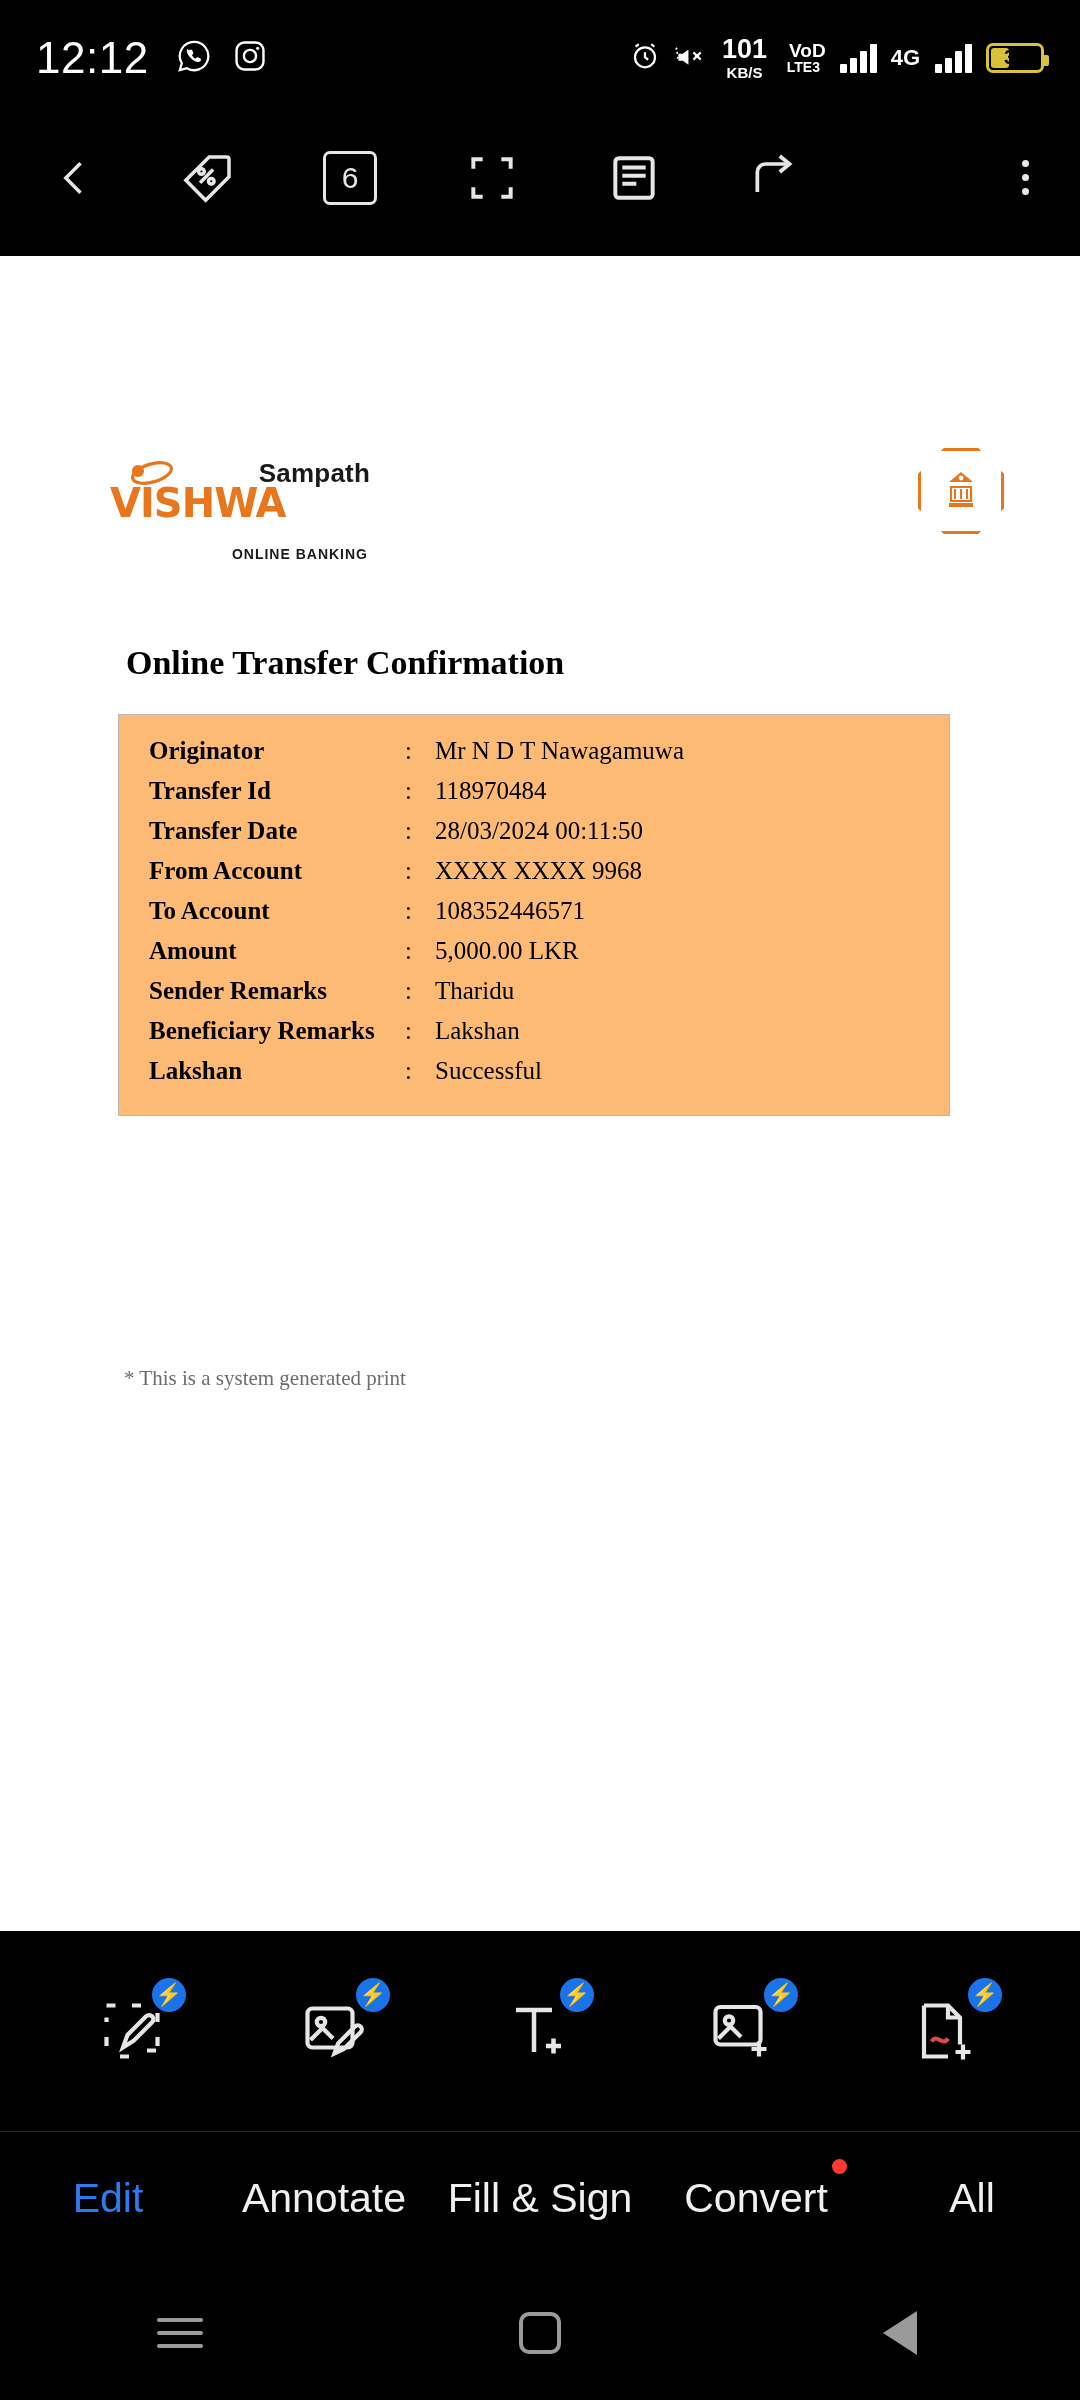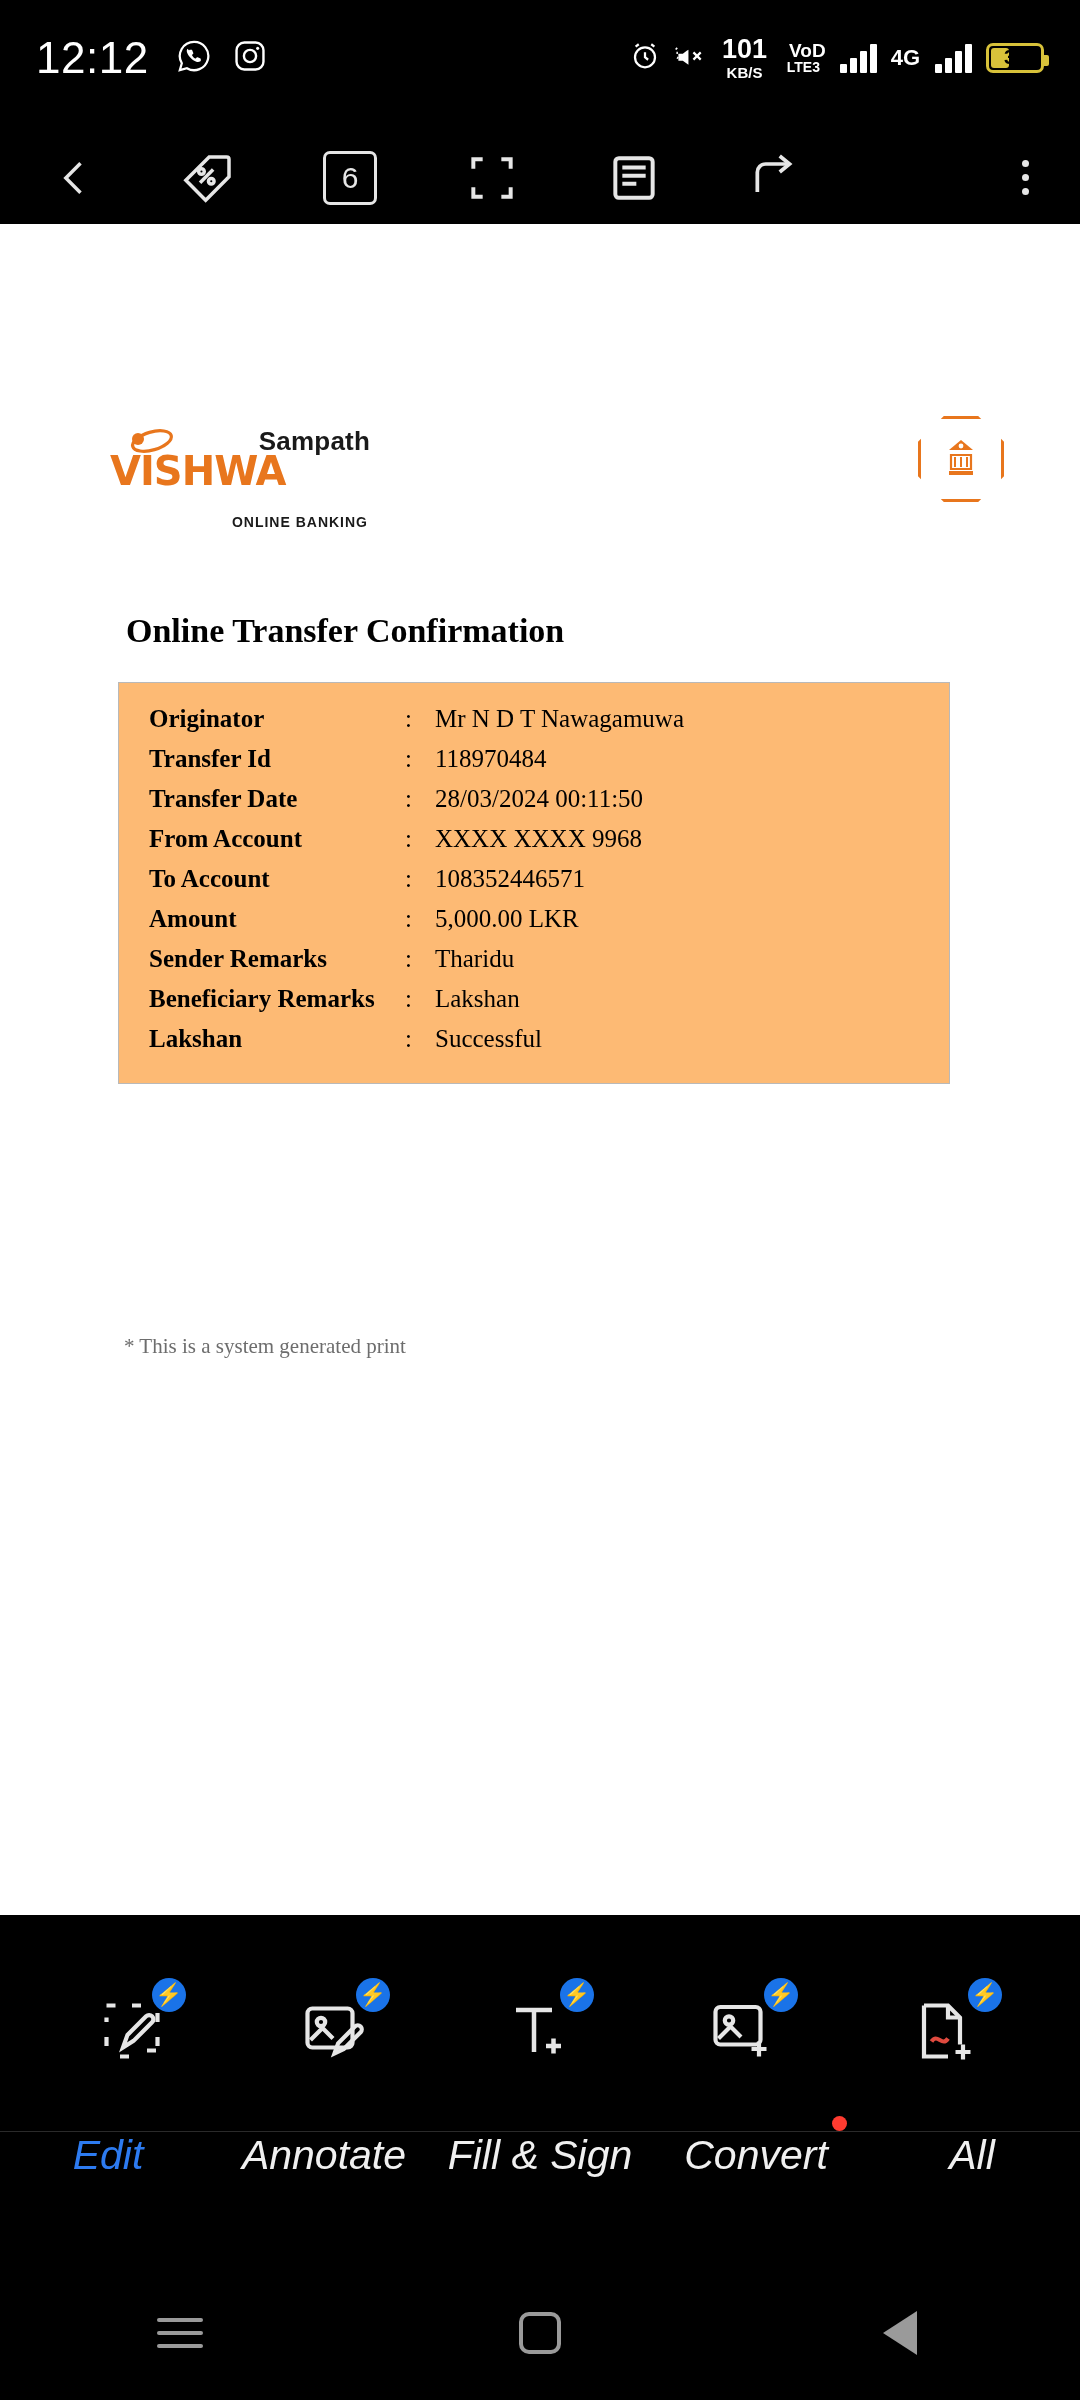--- a/index.html
+++ b/index.html
@@ -138,21 +138,21 @@
     width: 54px; height: 54px;
     border: 3px solid #e6e6e6;
     border-radius: 7px;
     display: flex; align-items: center; justify-content: center;
     font-size: 30px; color: #e6e6e6;
   }
 
   
   .doc {
     position: absolute;
-    top: 224px; left: 0;
+    top: 256px; left: 0;
     width: 1080px;
     height: 1691px;
     background: #fff;
     overflow: hidden;
   }
   .doc-inner { position: relative; width: 1080px; height: 1691px; }
 
   .brand-row {
     position: absolute;
     top: 192px; left: 0; right: 0;
@@ -305,21 +305,21 @@
   }
 
   .tabbar {
     position: absolute;
     top: 2131px; left: 0;
     width: 1080px;
     height: 134px;
     background: #000;
     border-top: 1px solid #2a2a2a;
     display: flex;
-    font-style: italic;
+    align-items: center;
   }
   .tab {
     flex: 1;
     text-align: center;
     font-size: 41px;
     color: #f0f0f0;
     position: relative;
   }
   .tab.active { color: #2d7bf0; }
   .tab .reddot {

